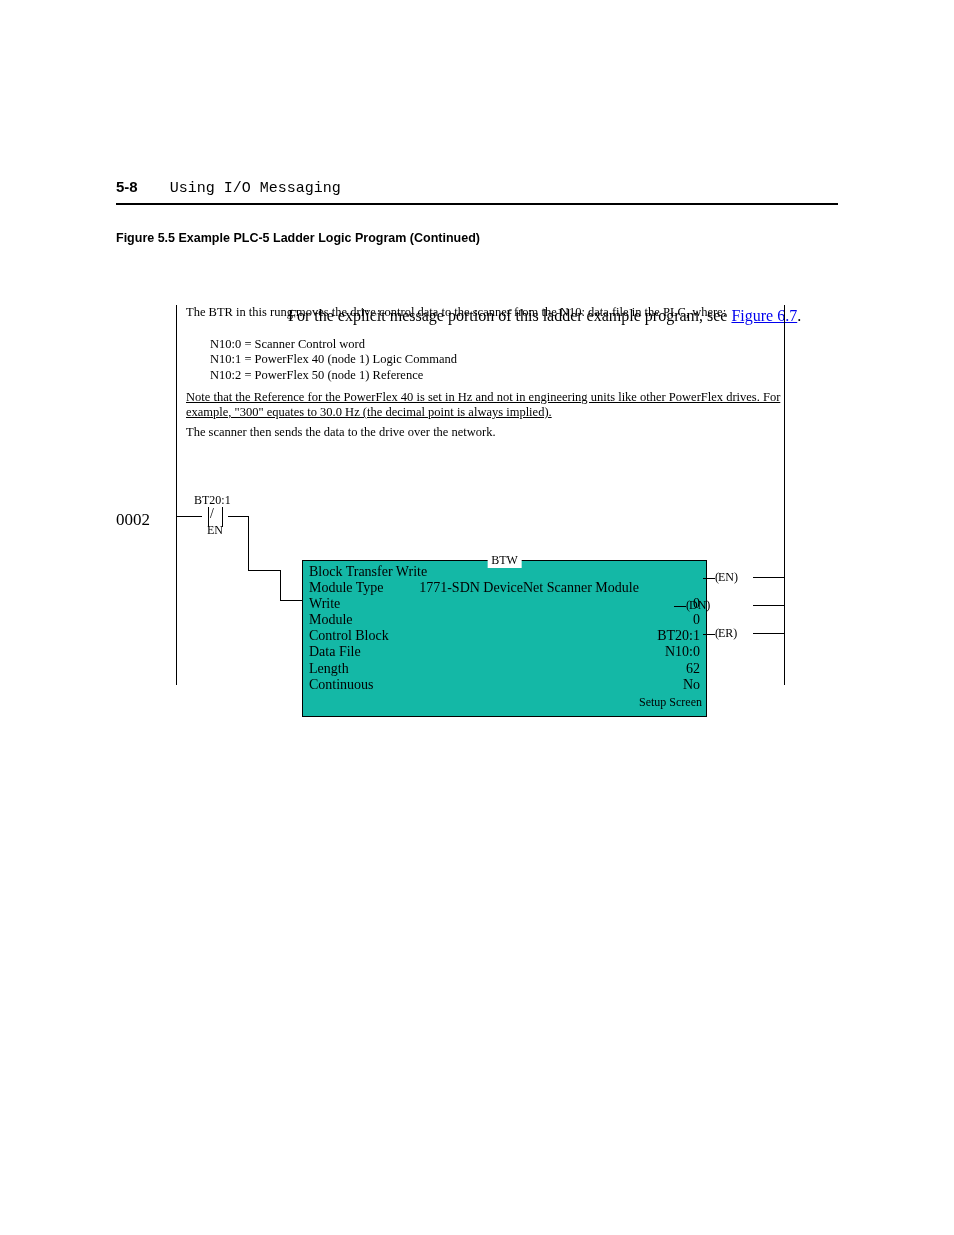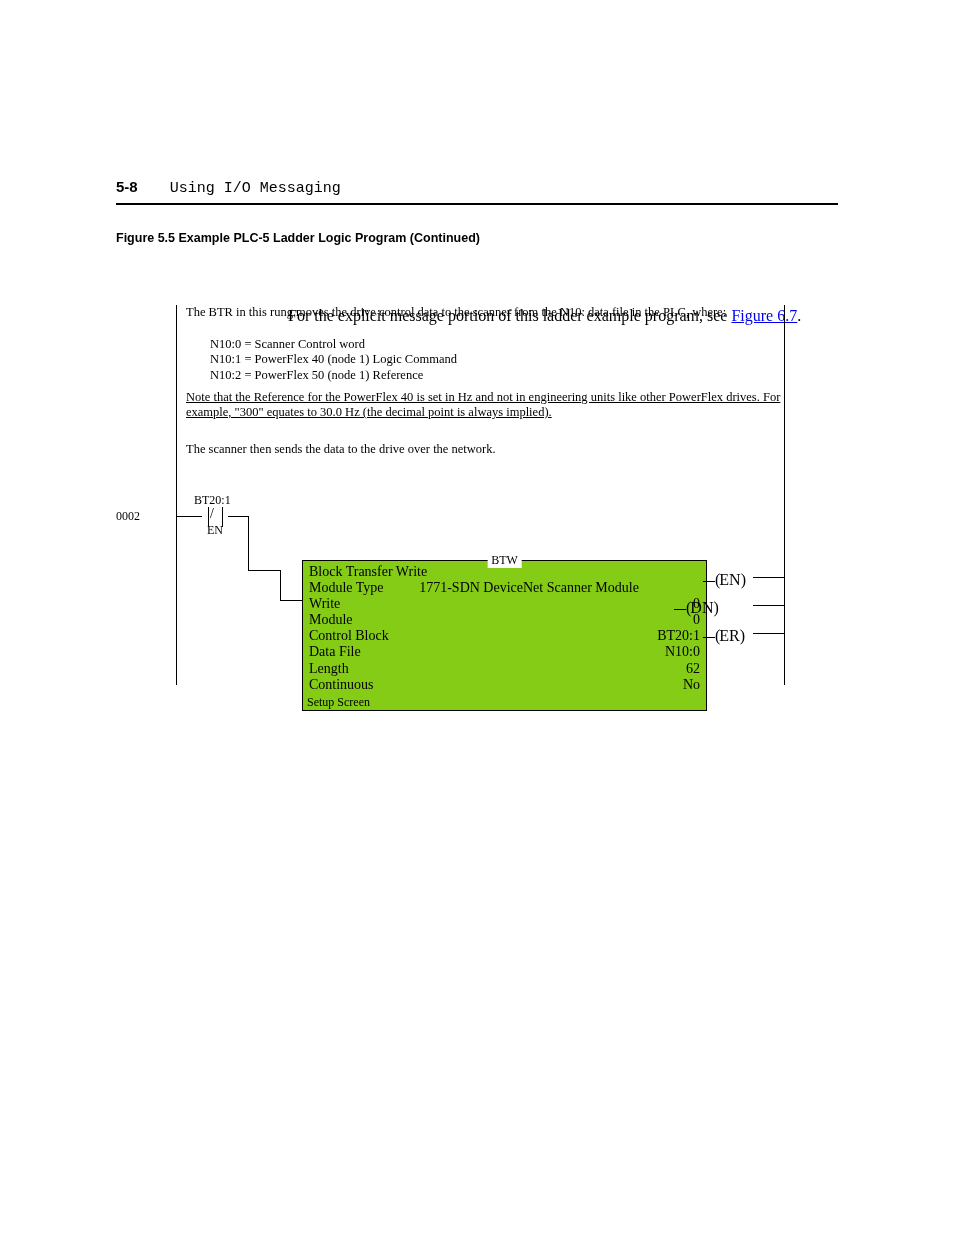--- a/index.html
+++ b/index.html
@@ -61,21 +61,21 @@
     position: absolute;
     left: 34px;
     right: 8px;
   }
   .defs {
     margin: 16px 0 6px 24px;
   }
   .rungnum {
     position: absolute;
     left: -36px;
-    font-size: 12px;
+    font-size: 17px;
   }
   
   .contact {
     position: absolute;
     height: 18px;
   }
   .contact .bar {
     position: absolute;
     top: -1px;
     width: 0;
@@ -93,23 +93,23 @@
     white-space: nowrap;
   }
   .contact-label-bot {
     position: absolute;
     font-size: 12px;
   }
   
   .outbox {
     position: absolute;
     border: 1px solid #000;
-    padding: 3px 4px 0 4px;
-    font-size: 12px;
-    background: #84cc16;
+    padding: 3px 4px 6px 4px;
+    font-size: 12px;
+    background: #14b8a6;
   }
   .outbox-title {
     position: absolute;
     top: -8px;
     left: 50%;
     transform: translateX(-50%);
     background: #fff;
     padding: 0 4px;
     font-size: 12px;
   }
@@ -118,28 +118,28 @@
     width: 100%;
   }
   .outbox td {
     padding: 0 2px;
     vertical-align: top;
     font-size: 14px;
     line-height: 1.15;
   }
   .outbox .rcol { text-align: right; }
   .setup {
-    text-align: left;
+    text-align: right;
     font-size: 12px;
     padding-top: 2px;
   }
   
   .coil {
     position: absolute;
-    font-size: 16px;
+    font-size: 12px;
     white-space: nowrap;
   }
   .coil .wire {
     display: inline-block;
     vertical-align: middle;
     border-top: 1px solid #000;
     width: 12px;
     height: 0;
   }
   .coil .paren {
@@ -176,21 +176,21 @@
     <div class="rail-right"></div>
 
     <div class="rung-text" style="top:0;">
       <div>The BTR in this rung moves the drive control data to the scanner from the N10: data file in the PLC, where:</div>
       <div class="defs">
         <div>N10:0 = Scanner Control word</div>
         <div>N10:1 = PowerFlex 40 (node 1) Logic Command</div>
         <div>N10:2 = PowerFlex 50 (node 1) Reference</div>
       </div>
       <div style="margin-top:4px;text-decoration:underline;">Note that the Reference for the PowerFlex 40 is set in Hz and not in engineering units like other PowerFlex drives.  For example, "300" equates to 30.0 Hz (the decimal point is always implied).</div>
-      <div style="margin-top:21px;">The scanner then sends the data to the drive over the network.</div>
+      <div style="margin-top:4px;">The scanner then sends the data to the drive over the network.</div>
     </div>
 
     <div class="rungnum" style="top:204px;">0002</div>
 
     <div class="hline" style="left:24px; top:211px; width:26px;"></div>
 
     <div class="contact" style="left:50px; top:203px; width:28px;">
       <span class="bar" style="left:6px;"></span>
       <span class="bar" style="left:20px;"></span>
       <span class="slash" style="left:8px;">/</span>

